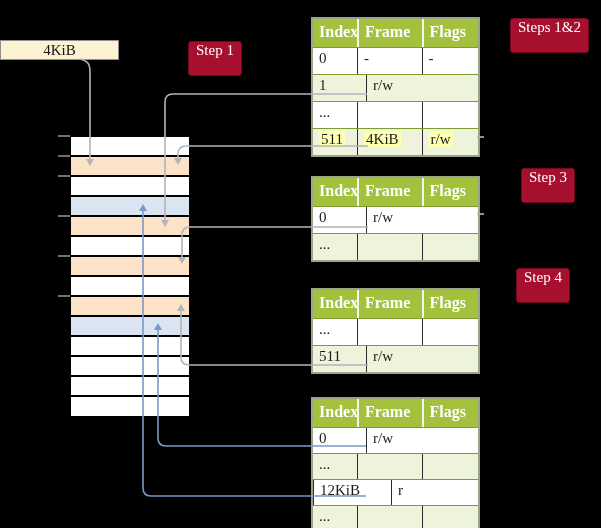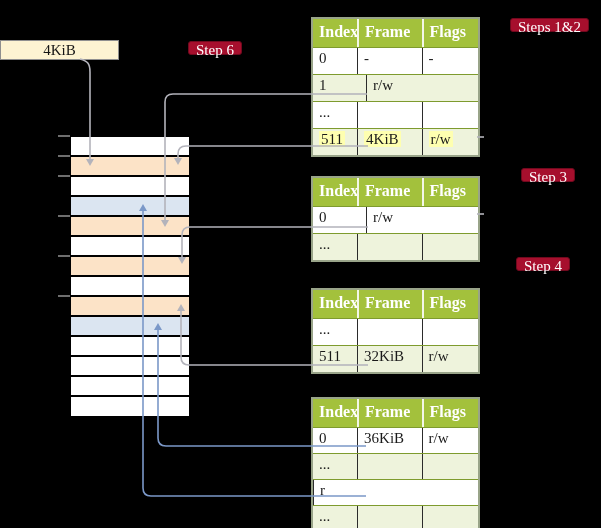--- a/index.html
+++ b/index.html
@@ -8,21 +8,21 @@
     font-family:"Liberation Serif", serif;
   }
   
   .size-label{
     position:absolute;left:0;top:40px;width:119px;height:20px;box-sizing:border-box;
     background:#fdf3d2;border:1px solid #8f8f8f;color:#141414;
     font-size:15px;line-height:18px;text-align:center;z-index:3;
   }
   
   .badge{
-    position:absolute;box-sizing:border-box;height:14px;padding:0 7px;
+    position:absolute;box-sizing:border-box;height:35px;padding:0 7px;
     background:#a60f2d;border:1px solid #71091e;border-radius:3px;
     color:#fff;font-size:15px;line-height:17px;text-align:center;z-index:3;white-space:nowrap;
   }
   
   .stack{
     position:absolute;left:70px;top:136px;width:120px;box-sizing:border-box;
     border:1px solid #000;z-index:1;background:#000;
   }
   .mrow{height:20px;box-sizing:border-box;border-bottom:2px solid #000;}
   .mrow:last-child{border-bottom:1px solid #000;}
@@ -58,24 +58,24 @@
   .wire-gray{stroke:#b3b3bb;stroke-width:1.6;fill:none;}
   .head-gray{fill:#b3b3bb;stroke:none;}
   .wire-blue{stroke:#7b98c8;stroke-width:1.6;fill:none;}
   .head-blue{fill:#7b98c8;stroke:none;}
 </style>
 </head>
 <body>
 
 <div class="size-label">4KiB</div>
 
-<div class="badge" style="left:188px;top:41px;">Step 6</div>
+<div class="badge" style="left:188px;top:41px;">Step 1</div>
 <div class="badge" style="left:510px;top:18px;">Steps 1&amp;2</div>
 <div class="badge" style="left:521px;top:168px;">Step 3</div>
-<div class="badge" style="left:516px;top:257px;">Step 4</div>
+<div class="badge" style="left:516px;top:268px;">Step 4</div>
 
 <div class="stack">
   <div class="mrow" data-kind="empty"></div>
   <div class="mrow" data-kind="pagetable"></div>
   <div class="mrow" data-kind="empty"></div>
   <div class="mrow" data-kind="mapped"></div>
   <div class="mrow" data-kind="pagetable"></div>
   <div class="mrow" data-kind="empty"></div>
   <div class="mrow" data-kind="pagetable"></div>
   <div class="mrow" data-kind="empty"></div>
@@ -144,42 +144,41 @@
     <div class="tcell c2">Frame</div>
     <div class="tcell c3">Flags</div>
   </div>
   <div class="trow tbody-row row-white">
     <div class="tcell c1">...</div>
     <div class="tcell c2"></div>
     <div class="tcell c3"></div>
   </div>
   <div class="trow tbody-row row-green">
     <div class="tcell c1">511</div>
-    <div class="tcell c2">32KiB</div>
     <div class="tcell c3">r/w</div>
   </div>
 </div>
 
 <div class="ptable t4" style="top:397px;">
   <div class="trow thead">
     <div class="tcell c1">Index</div>
     <div class="tcell c2">Frame</div>
     <div class="tcell c3">Flags</div>
   </div>
   <div class="trow tbody-row row-white">
     <div class="tcell c1">0</div>
-    <div class="tcell c2">36KiB</div>
-    <div class="tcell c3">r/w</div>
-  </div>
-  <div class="trow tbody-row row-green">
-    <div class="tcell c1">...</div>
-    <div class="tcell c2"></div>
-    <div class="tcell c3"></div>
-  </div>
-  <div class="trow tbody-row row-white">
+    <div class="tcell c3">r/w</div>
+  </div>
+  <div class="trow tbody-row row-green">
+    <div class="tcell c1">...</div>
+    <div class="tcell c2"></div>
+    <div class="tcell c3"></div>
+  </div>
+  <div class="trow tbody-row row-white">
+    <div class="tcell c2">12KiB</div>
     <div class="tcell c3">r</div>
   </div>
   <div class="trow tbody-row row-green">
     <div class="tcell c1">...</div>
     <div class="tcell c2"></div>
     <div class="tcell c3"></div>
   </div>
 </div>
 
 <svg class="wires" width="601" height="528" viewBox="0 0 601 528">

